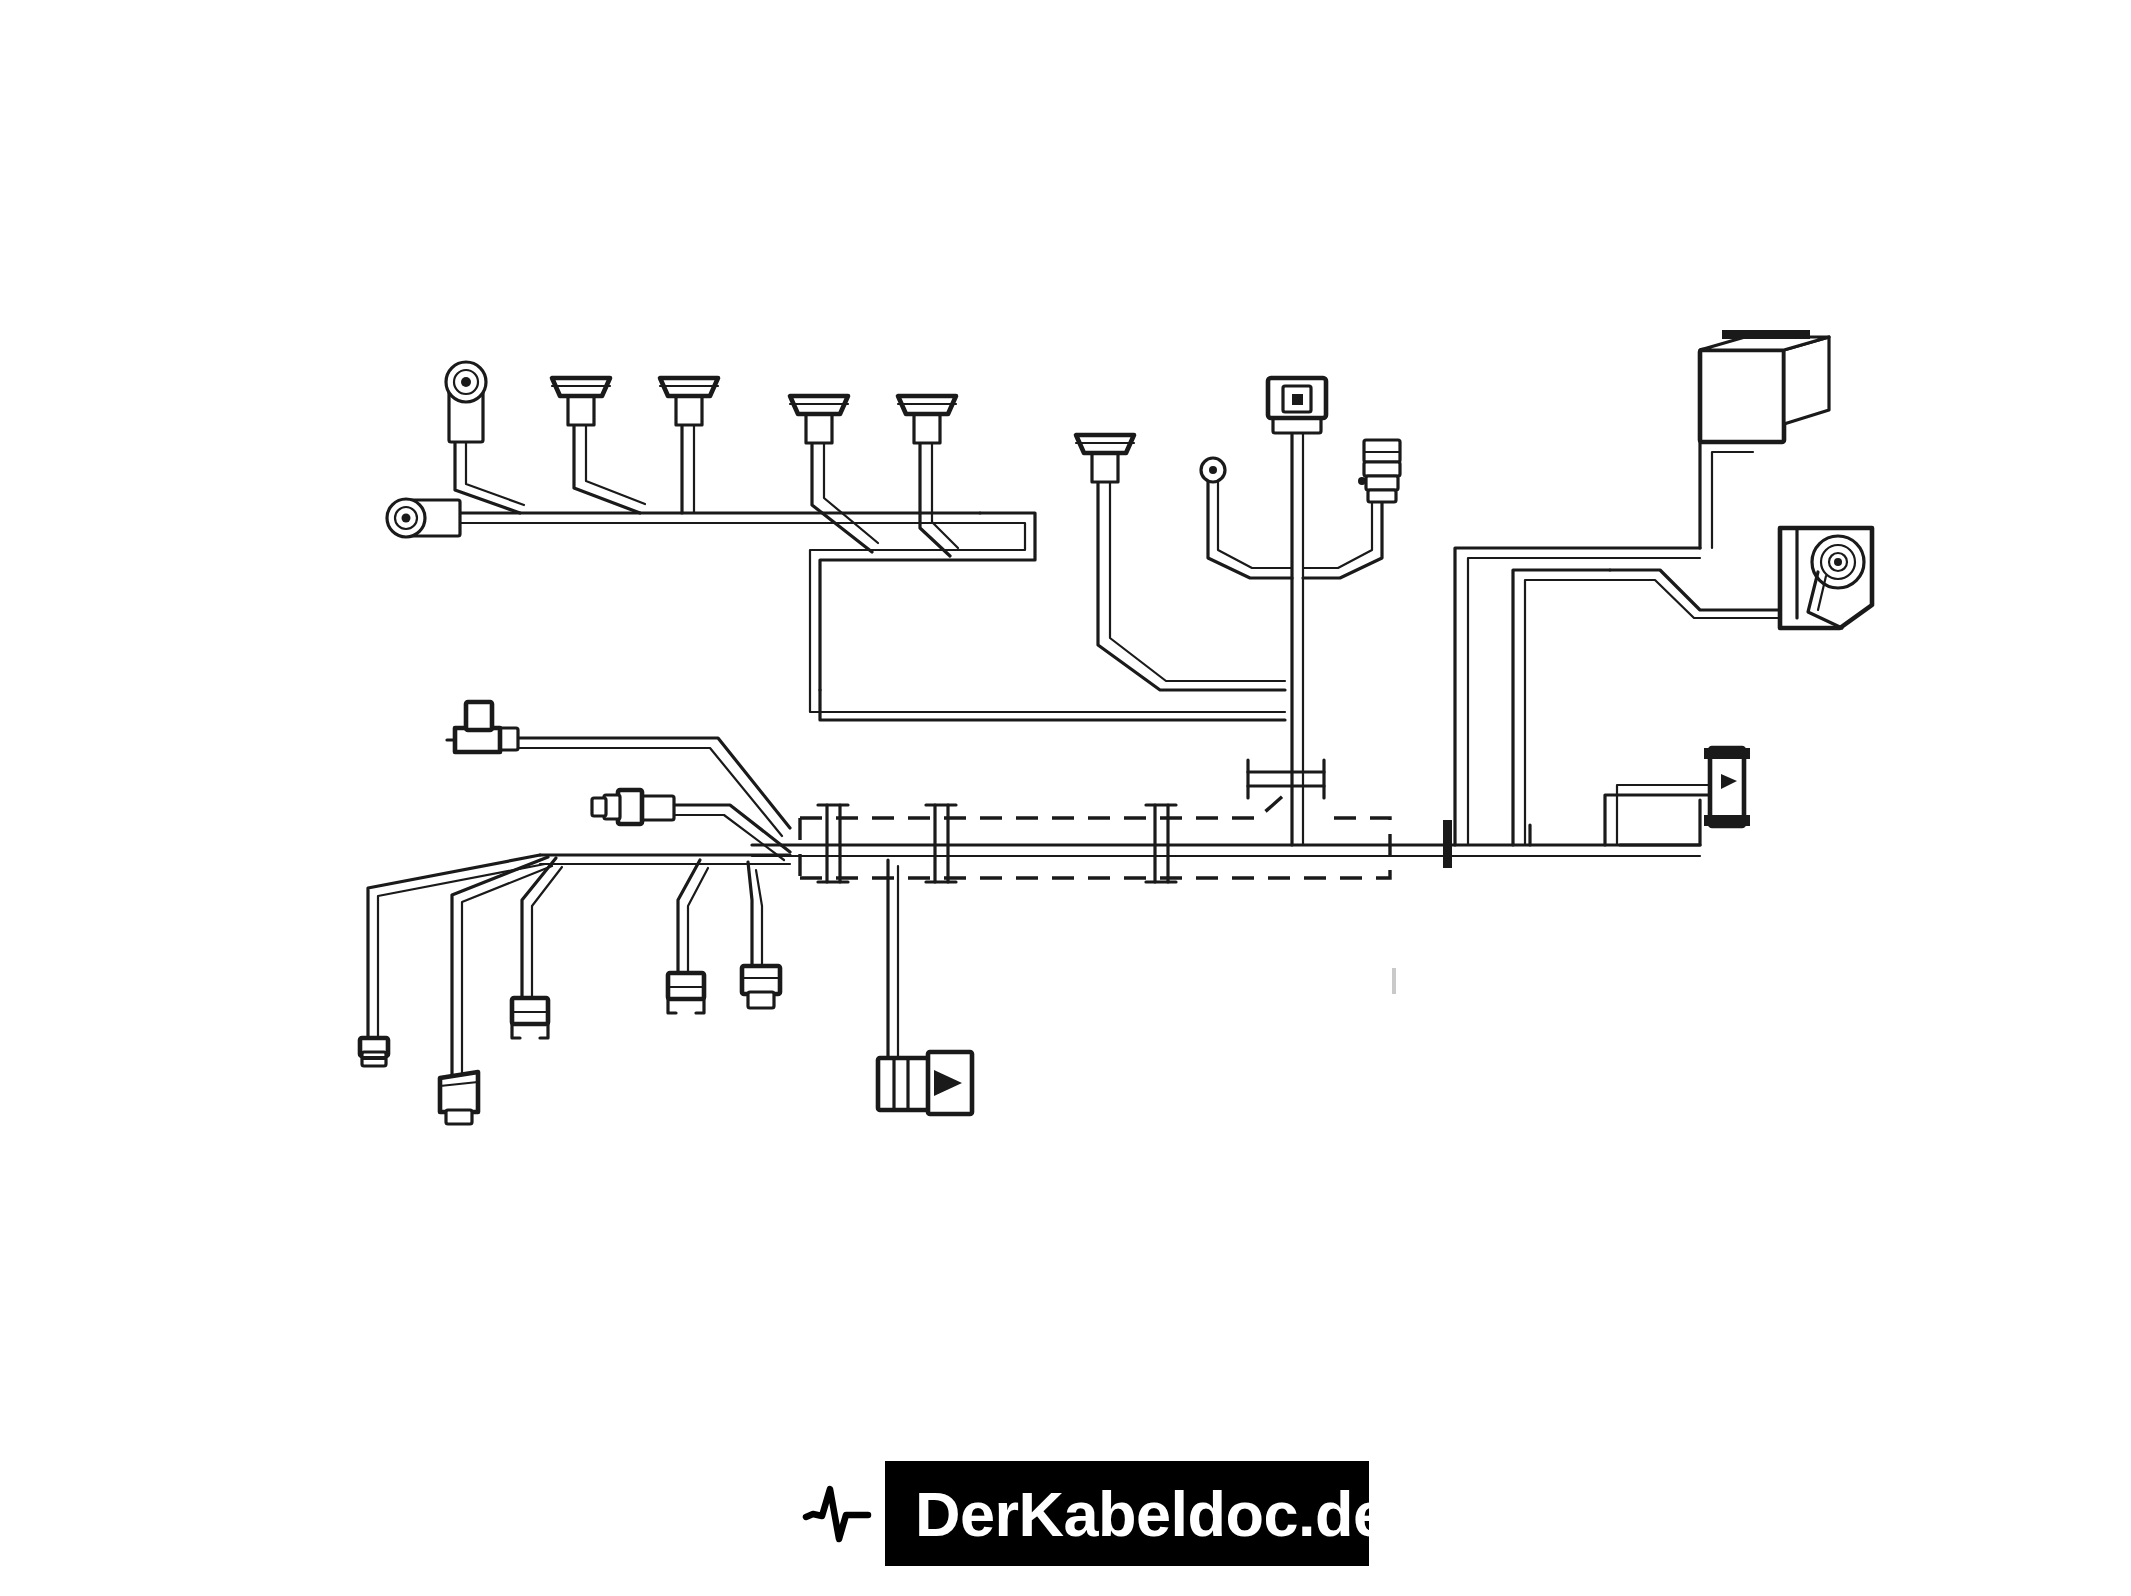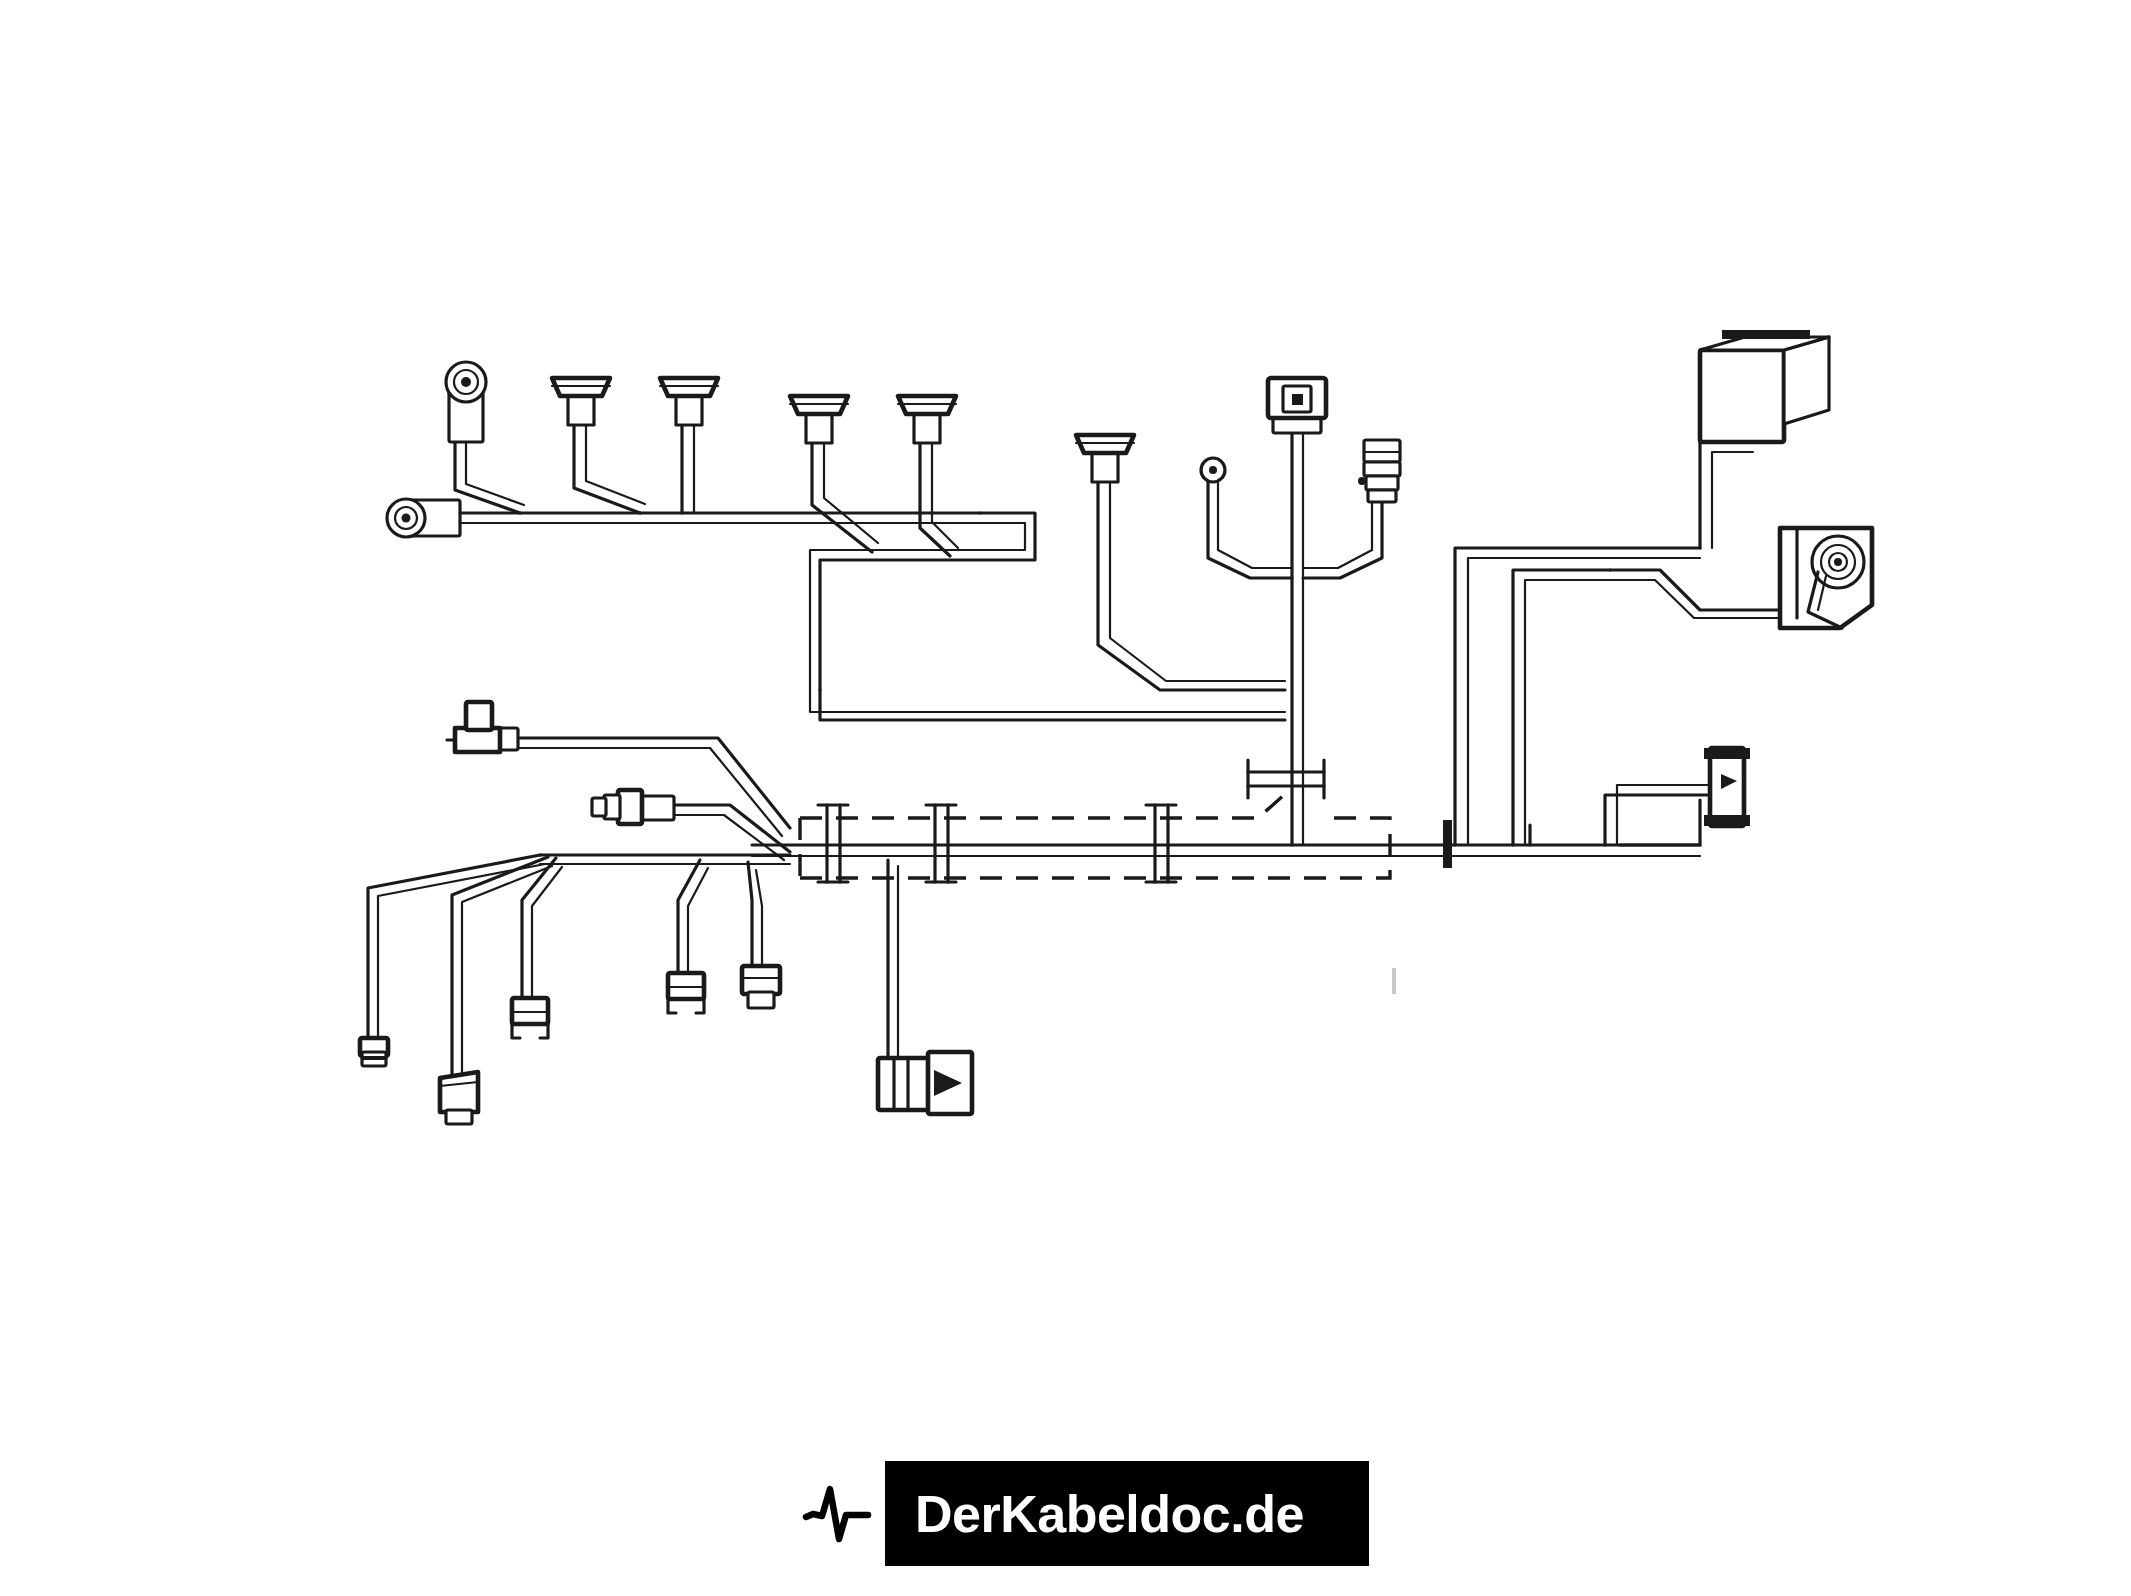--- a/index.html
+++ b/index.html
@@ -26,21 +26,21 @@
     width:96px;height:105px;background:#ffffff;
     display:flex;align-items:center;justify-content:center;
     flex:0 0 96px;box-sizing:border-box;
   }
   #logo-mark svg{display:block;}
   #logo-text{
     flex:1 1 auto;display:flex;align-items:center;
     color:#ffffff;
     font-family:"Liberation Sans", sans-serif;
     font-weight:bold;
-    font-size:52px;
+    font-size:63px;
     letter-spacing:-0.5px;
     padding-left:30px;
     white-space:nowrap;
   }
 </style>
 </head>
 <body>
 
 <div id="page">
 

